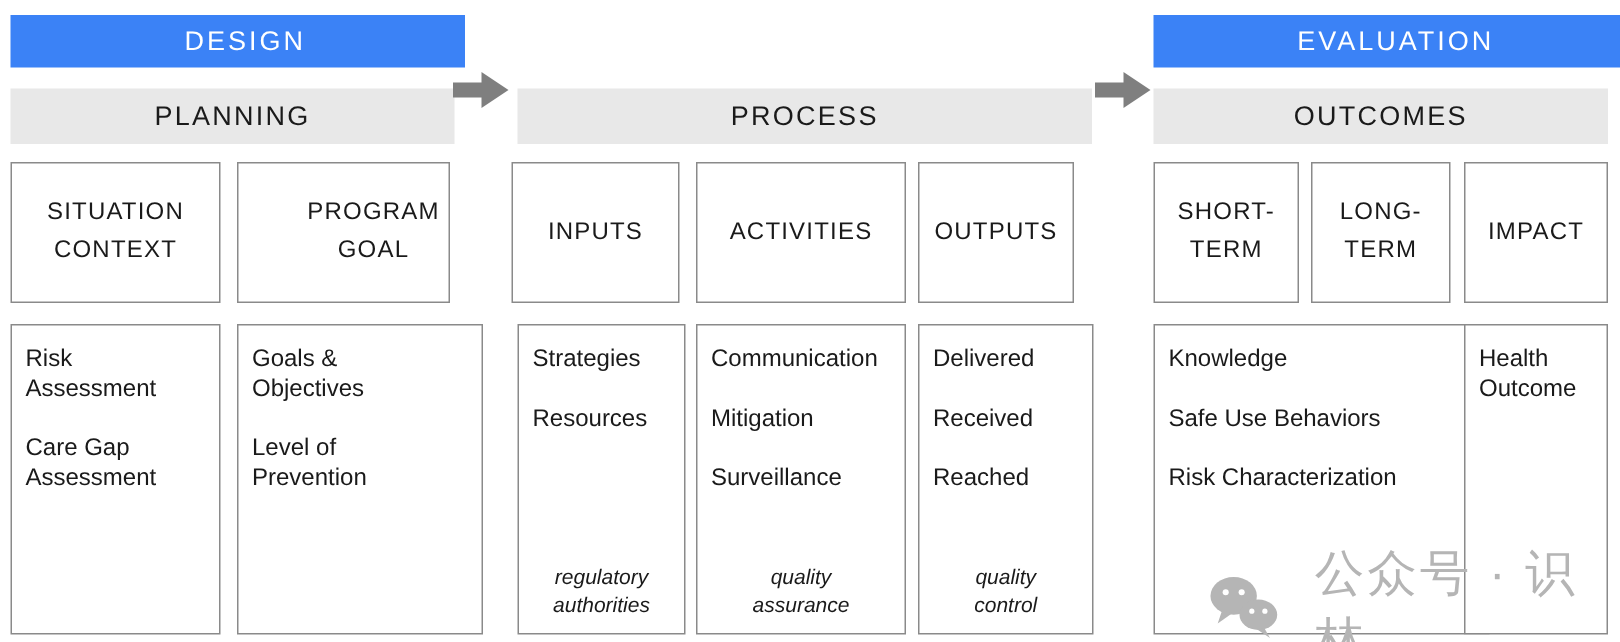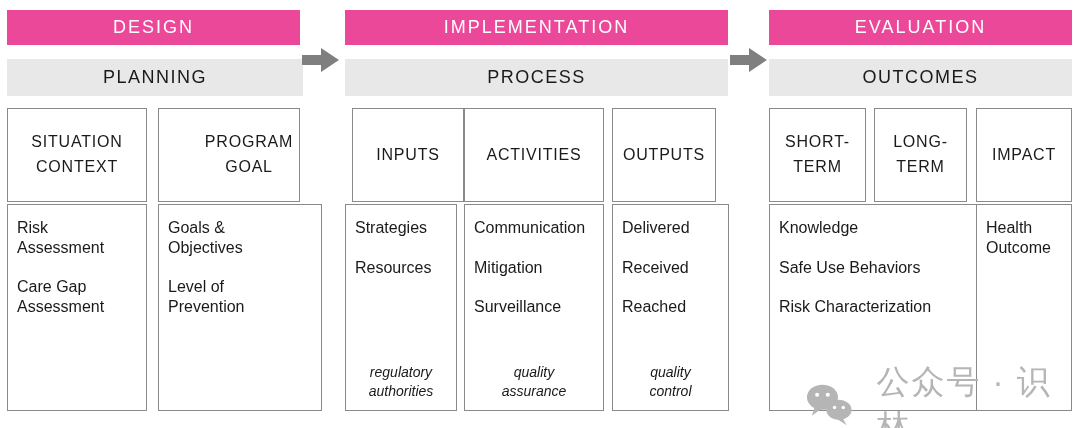--- a/index.html
+++ b/index.html
@@ -9,27 +9,28 @@
     height: 428px;
     background: #ffffff;
     font-family: "Liberation Sans", sans-serif;
     color: #1a1a1a;
     overflow: hidden;
   }
   .hdr {
     position: absolute;
     top: 10px;
     height: 35px;
-    background: #ec4899;
+    background: #3b82f6;
     color: #ffffff;
     display: flex;
     align-items: center;
     justify-content: center;
     font-size: 18px;
     letter-spacing: 2px;
+    padding-left: 10px;
   }
   .sub {
     position: absolute;
     top: 59px;
     height: 37px;
     background: #e8e8e8;
     color: #1a1a1a;
     display: flex;
     align-items: center;
     justify-content: center;
@@ -50,21 +51,21 @@
     justify-content: center;
   }
   .titlebox .title-text {
     text-align: center;
     font-size: 16px;
     letter-spacing: 0.8px;
     line-height: 1.55;
     white-space: pre-line;
   }
   .contentbox {
-    top: 204px;
+    top: 216px;
     height: 207px;
   }
   .items {
     position: absolute;
     top: 13px;
     left: 9px;
     right: 3px;
     font-size: 16px;
     line-height: 1.24;
     white-space: pre-line;
@@ -133,28 +134,25 @@
 Objectives
 
 Level of
 Prevention</div>
   </div>
 
   <svg class="arrow" style="left:302px;" viewBox="0 0 38 26">
     <polygon points="0,8 19,8 19,1 37,13 19,25 19,18 0,18" fill="#7f7f7f"></polygon>
   </svg>
 
-  <div class="hdr" style="left:345px; width:383px;">
-    <span>IMPLEMENTATION</span>
-  </div>
   <div class="sub" style="left:345px; width:383px;">
     <span>PROCESS</span>
   </div>
 
-  <div class="box titlebox" style="left:352px; width:112px;">
+  <div class="box titlebox" style="left:341px; width:112px;">
     <span class="title-text">INPUTS</span>
   </div>
   <div class="box titlebox" style="left:464px; width:140px;">
     <span class="title-text">ACTIVITIES</span>
   </div>
   <div class="box titlebox" style="left:612px; width:104px;">
     <span class="title-text">OUTPUTS</span>
   </div>
 
   <div class="box contentbox" style="left:345px; width:112px;">

